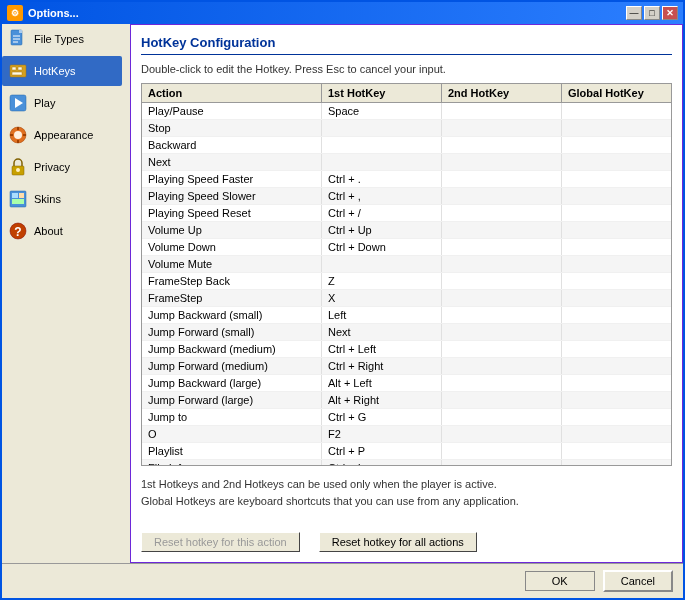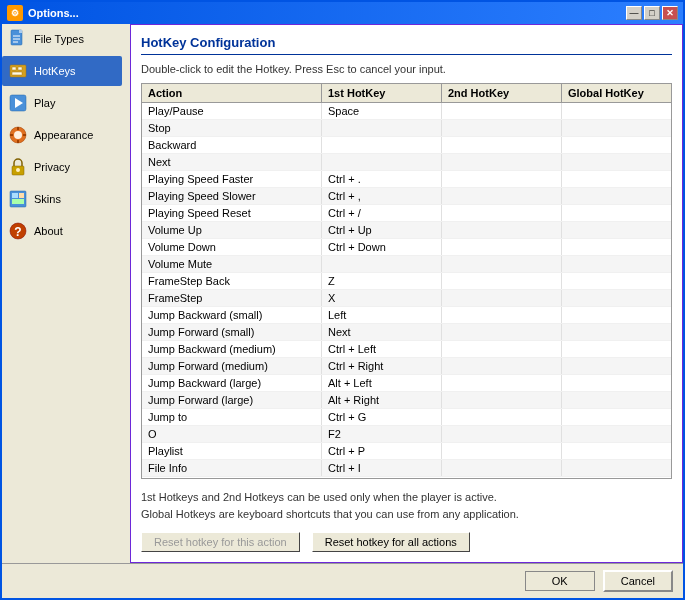--- a/index.html
+++ b/index.html
@@ -173,22 +173,22 @@
       overflow: hidden;
     }
     .footer-text {
       margin-top: 10px;
       font-size: 11px;
       color: #333;
       line-height: 1.5;
     }
     .footer-buttons {
       display: flex;
-      gap: 12px;
-      margin-top: 10px;
+      gap: 19px;
+      margin-top: 23px;
     }
     .btn {
       padding: 3px 12px;
       font-size: 11px;
       background: #ece9d8;
       border: 1px solid #888;
       border-top: 1px solid #fff;
       border-left: 1px solid #fff;
       border-bottom: 1px solid #444;
       border-right: 1px solid #444;

